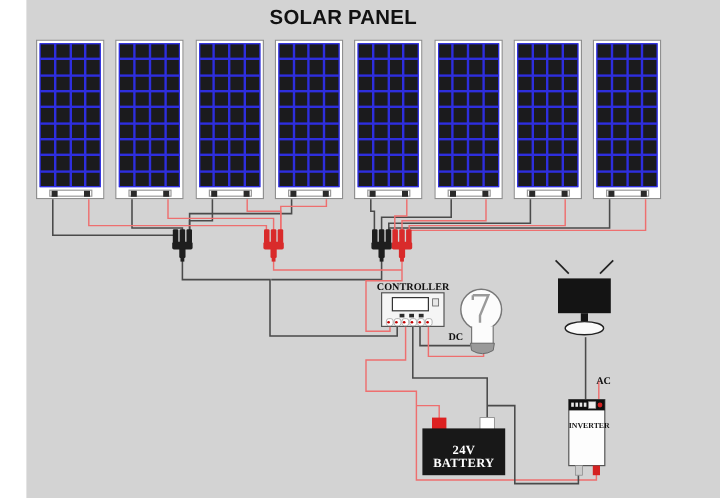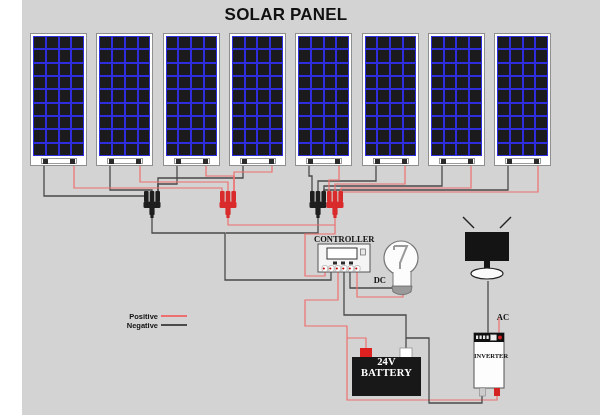--- a/index.html
+++ b/index.html
@@ -28,21 +28,21 @@
   .wpos{stroke:var(--wire-positive,#ee6f6f);stroke-width:1.2;fill:none;}
   .conn-neg{color:var(--connector-negative,#1e1e1e);fill:currentColor;}
   .conn-pos{color:var(--connector-positive,#d92b2b);fill:currentColor;}
 
   
   .lbl{position:absolute;font-weight:bold;color:#111;z-index:5;text-align:center;font-family:Liberation Serif, serif;}
   .lbl-controller{left:292px;top:234px;width:60px;font-size:8.5px;}
   .lbl-dc{left:344px;top:275px;width:20px;font-size:8.5px;text-align:right;}
   .lbl-ac{left:471px;top:312px;width:20px;font-size:8.5px;}
   .lbl-inverter{left:452px;top:352px;width:30px;font-size:6.5px;color:#111;}
-  .lbl-battery{left:330px;top:356px;width:69px;font-size:10.5px;color:#fff;letter-spacing:0.2px;}
+  .lbl-battery{left:330px;top:370px;width:69px;font-size:10.5px;color:#fff;letter-spacing:0.2px;}
 
   
   .legend{position:absolute;left:80px;top:312px;width:90px;z-index:5;}
   .legend-row{display:flex;align-items:center;height:8px;margin-bottom:1px;}
   .legend-label{display:inline-block;width:56px;text-align:right;font-size:7.5px;font-weight:bold;color:#111;padding-right:3px;}
   .legend-line{display:inline-block;width:26px;height:2px;}
   .legend-line.pos{background:var(--wire-positive,#ee6f6f);}
   .legend-line.neg{background:var(--wire-negative,#4a4a4a);}
 </style>
 </head>
@@ -521,24 +521,14 @@
       <rect x="472" y="388" width="6" height="8" fill="#d42222"></rect>
     </g>
   </svg>
 
   <div class="lbl lbl-controller">CONTROLLER</div>
   <div class="lbl lbl-dc">DC</div>
   <div class="lbl lbl-ac">AC</div>
   <div class="lbl lbl-inverter">INVERTER</div>
   <div class="lbl lbl-battery">24V BATTERY</div>
 
-  <div class="legend">
-    <div class="legend-row">
-      <span class="legend-label">Positive</span>
-      <span class="legend-line pos"></span>
-    </div>
-    <div class="legend-row">
-      <span class="legend-label">Negative</span>
-      <span class="legend-line neg"></span>
-    </div>
-  </div>
 
 </div>
 
 </body></html>

